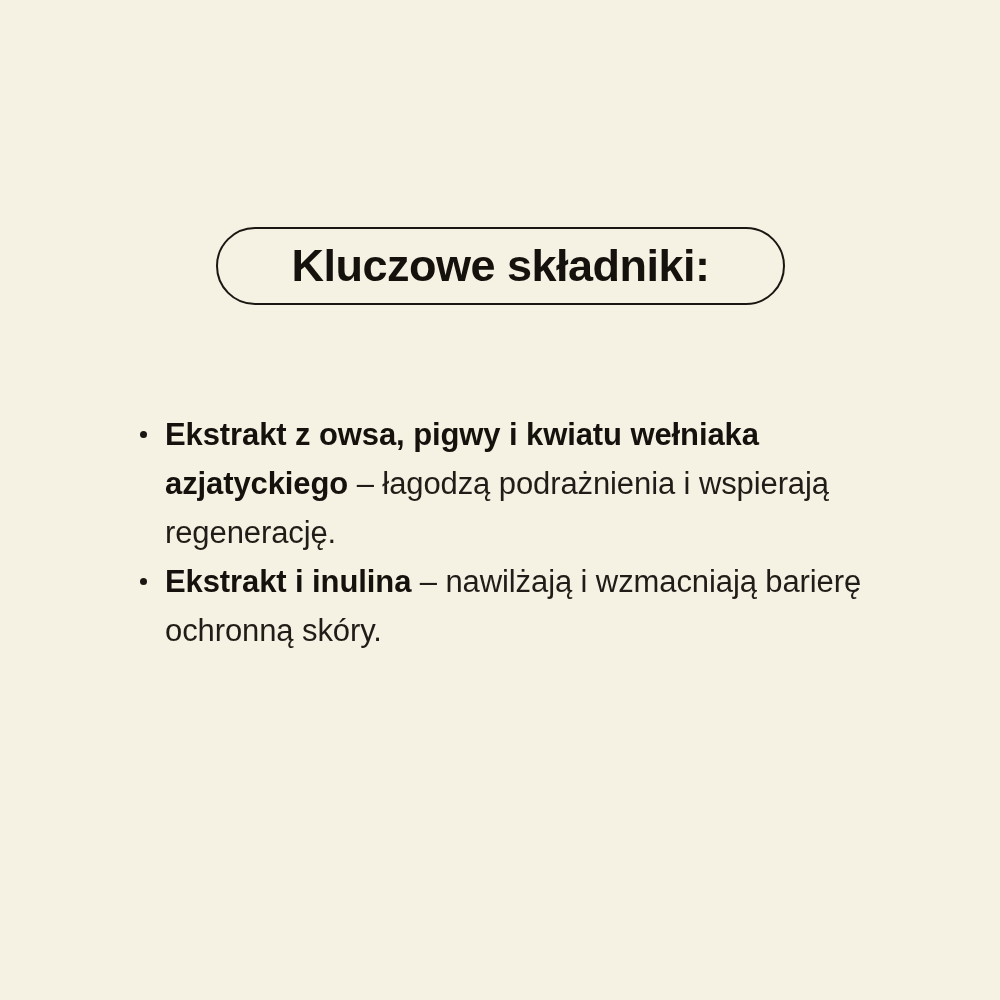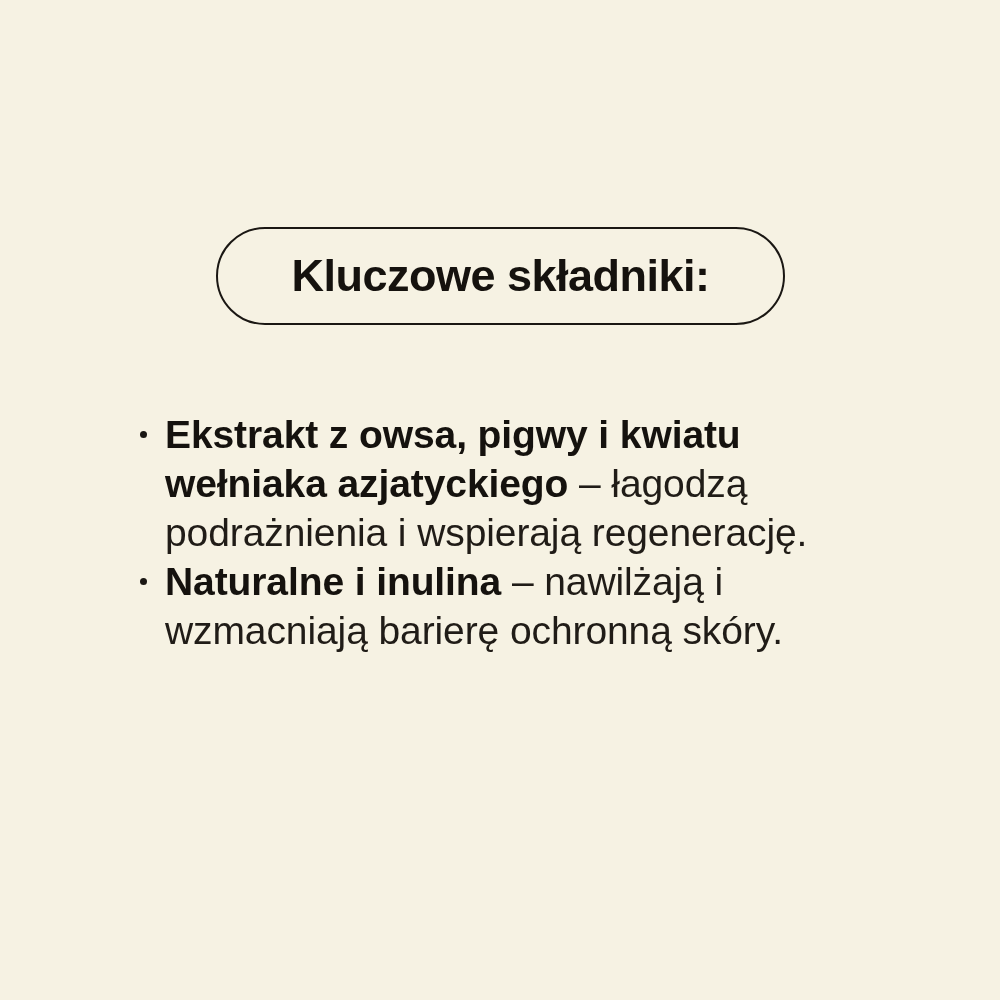--- a/index.html
+++ b/index.html
@@ -20,21 +20,21 @@
     background: #F6F2E3;
     box-sizing: border-box;
   }
 
   
   .title-pill {
     position: absolute;
     left: 216px;
     top: 227px;
     width: 569px;
-    height: 98px;
+    height: 78px;
     box-sizing: border-box;
     border: 2px solid #1A1713;
     border-radius: 52px;
     background: transparent;
     display: flex;
     align-items: center;
     justify-content: center;
   }
   .title-text {
     font-family: "Liberation Sans", sans-serif;
@@ -54,21 +54,21 @@
     top: 410px;
     width: 740px;
     margin: 0;
     padding: 0;
     list-style: none;
   }
   .ingredient-item {
     position: relative;
     padding-left: 33px;
     margin: 0 0 0 0;
-    font-size: 39px;
+    font-size: 31px;
     line-height: 49px;
     color: #1A1713;
     font-weight: normal;
     letter-spacing: -0.1px;
   }
   .bullet-dot {
     position: absolute;
     left: 8px;
     top: 21px;
     width: 7px;
@@ -96,19 +96,19 @@
 
   <ul class="ingredients-list">
 
     <li class="ingredient-item">
       <span class="bullet-dot"></span>
       <span class="ingredient-name">Ekstrakt z owsa, pigwy i kwiatu wełniaka azjatyckiego</span><span class="ingredient-desc"> – łagodzą podrażnienia i wspierają regenerację.</span>
     </li>
 
     <li class="ingredient-item">
       <span class="bullet-dot"></span>
-      <span class="ingredient-name">Naturalne i inulina</span><span class="ingredient-desc"> – nawilżają i wzmacniają barierę ochronną skóry.</span>
+      <span class="ingredient-name">Ekstrakt i inulina</span><span class="ingredient-desc"> – nawilżają i wzmacniają barierę ochronną skóry.</span>
     </li>
 
 
   </ul>
 
 </div>
 
 </body></html>

